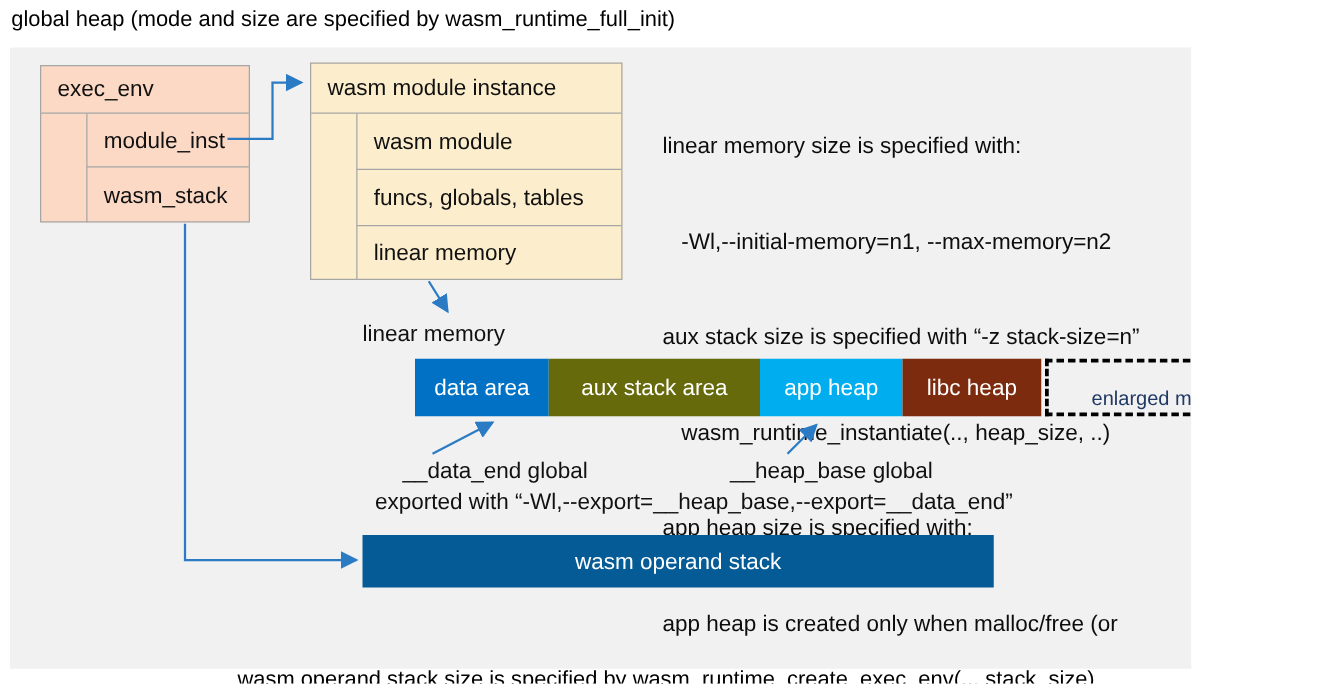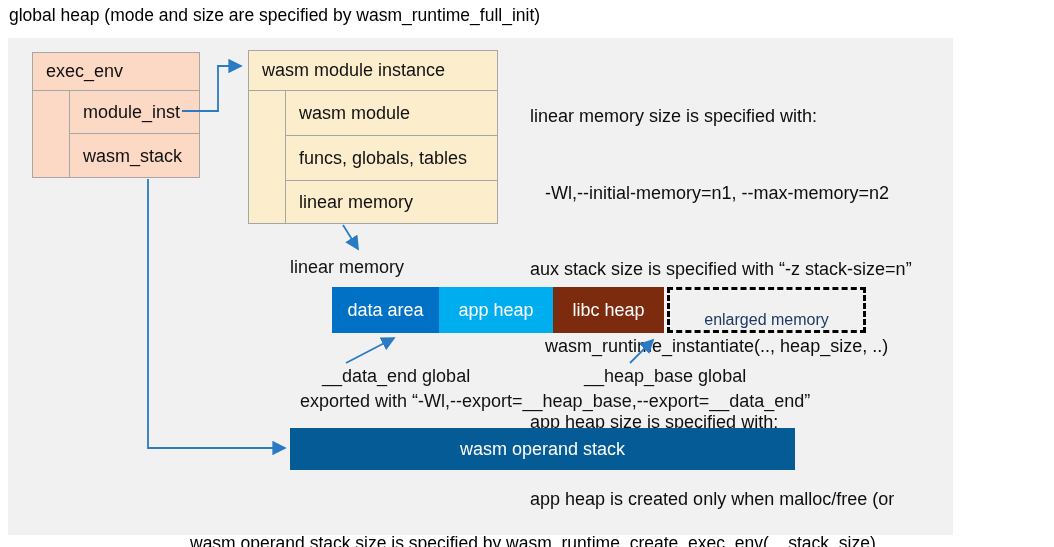--- a/index.html
+++ b/index.html
@@ -97,20 +97,23 @@
     <div>app heap is created only when malloc/free (or</div>
     
   </div>
 
   <div id="linear-memory-label" class="abs">linear memory</div>
 
   <div id="memory-bar" class="abs">
     <div class="mem-seg seg-0" style="background-color: rgb(0, 113, 197);">
       <span>data area</span>
     </div>
+    <div class="mem-seg seg-1" style="background-color: rgb(102, 106, 10);">
+      <span>aux stack area</span>
+    </div>
     <div class="mem-seg seg-2" style="background-color: rgb(0, 174, 239);">
       <span>app heap</span>
     </div>
     <div class="mem-seg seg-3" style="background-color: rgb(125, 43, 14);">
       <span>libc heap</span>
     </div>
     <div class="mem-seg seg-4" style="color: rgb(31, 56, 100);">
       <span>enlarged memory</span>
     </div>
   </div>

